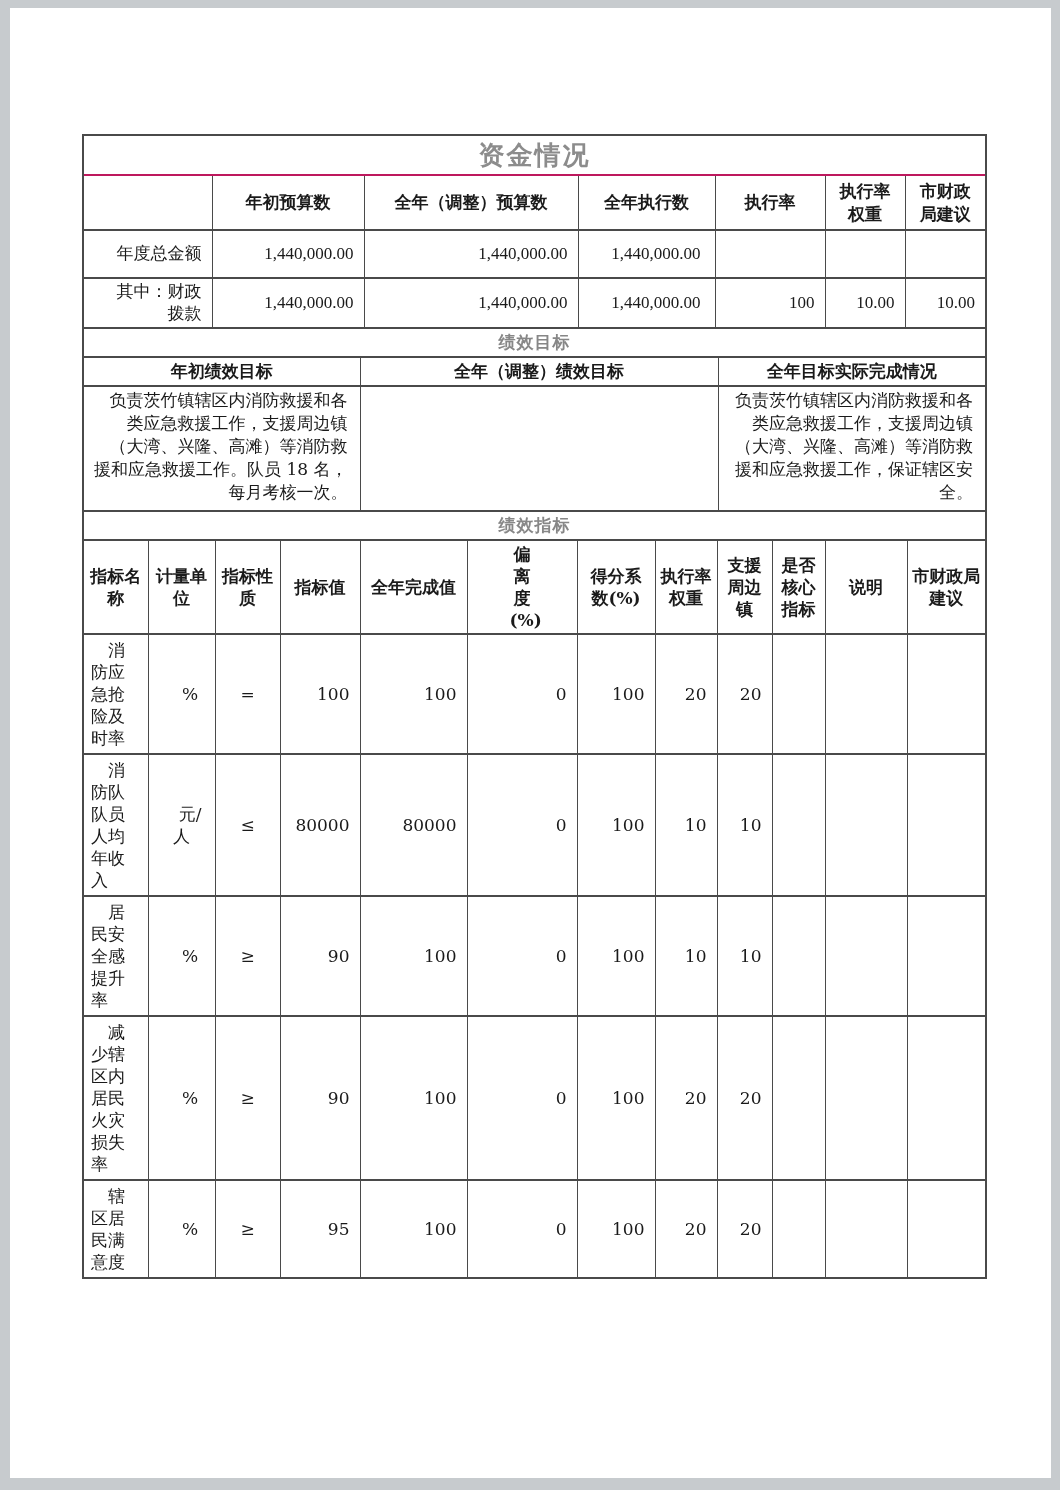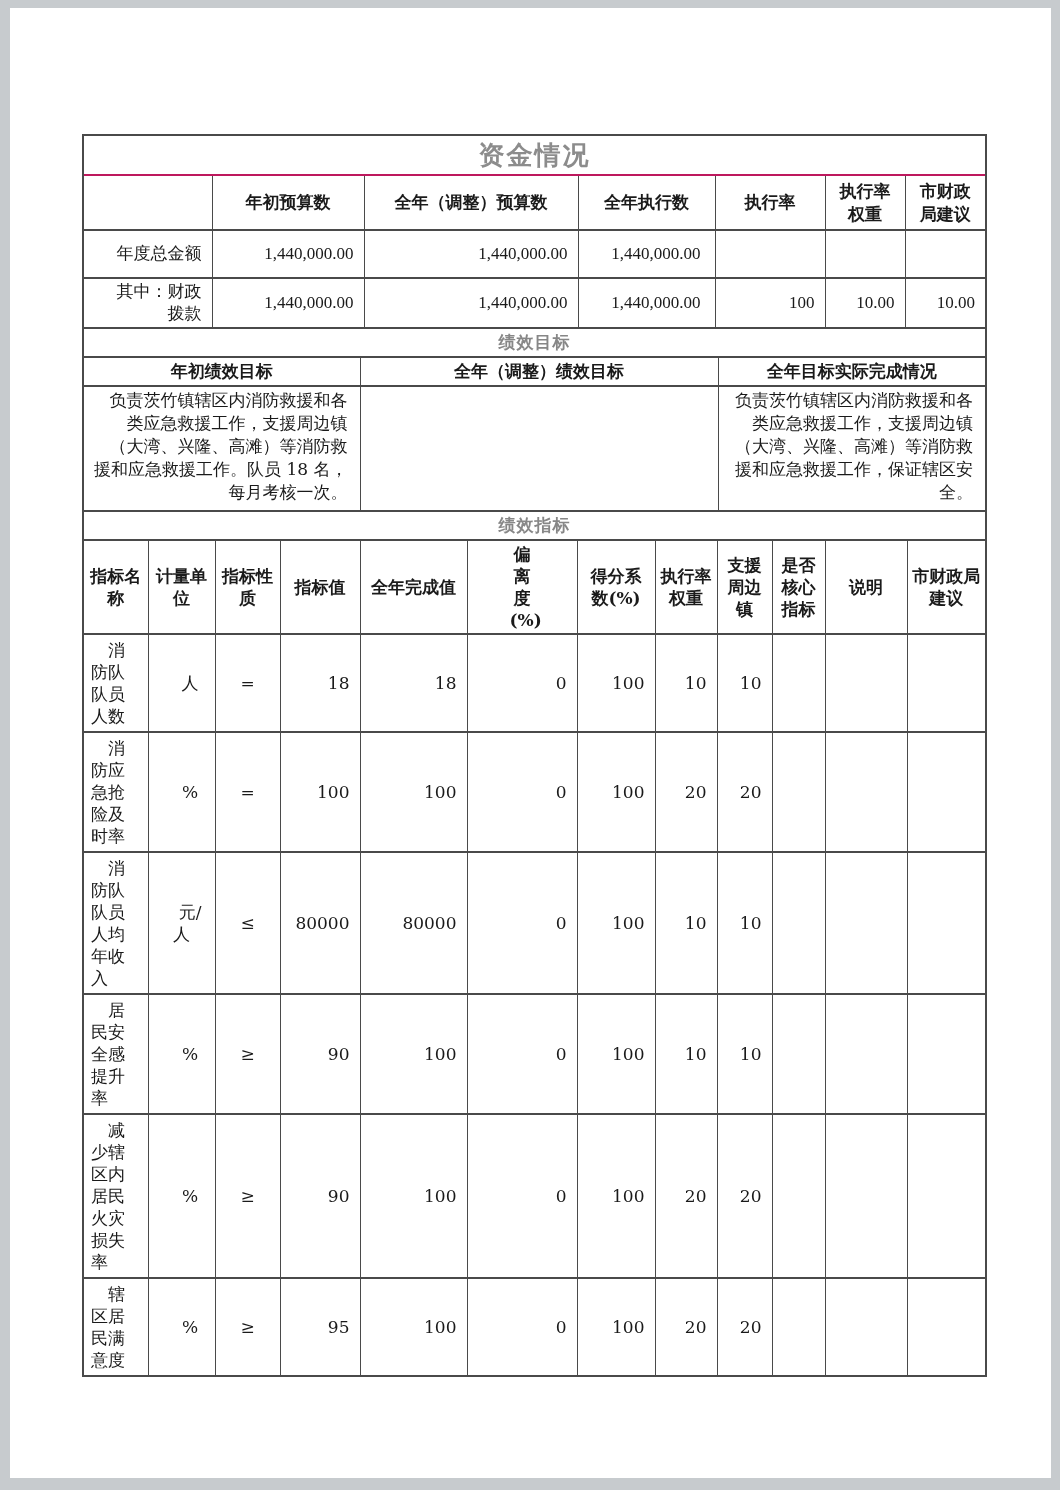--- a/index.html
+++ b/index.html
@@ -170,34 +170,20 @@
         <th>全年完成值</th>
         <th class="h-dev">偏离度(%)</th>
         <th class="h-coef">得分系数(%)</th>
         <th>执行率权重</th>
         <th>支援周边镇</th>
         <th>是否核心指标</th>
         <th>说明</th>
         <th>市财政局建议</th>
       </tr>
 
-      <tr>
-        <td class="c-name">消防队队员人数</td>
-        <td class="c-unit">人</td>
-        <td class="c-nat">=</td>
-        <td class="num">18</td>
-        <td class="num">18</td>
-        <td class="num">0</td>
-        <td class="num">100</td>
-        <td class="num">10</td>
-        <td class="num">10</td>
-        <td></td>
-        <td></td>
-        <td></td>
-      </tr>
 
       <tr>
         <td class="c-name">消防应急抢险及时率</td>
         <td class="c-unit">%</td>
         <td class="c-nat">=</td>
         <td class="num">100</td>
         <td class="num">100</td>
         <td class="num">0</td>
         <td class="num">100</td>
         <td class="num">20</td>

